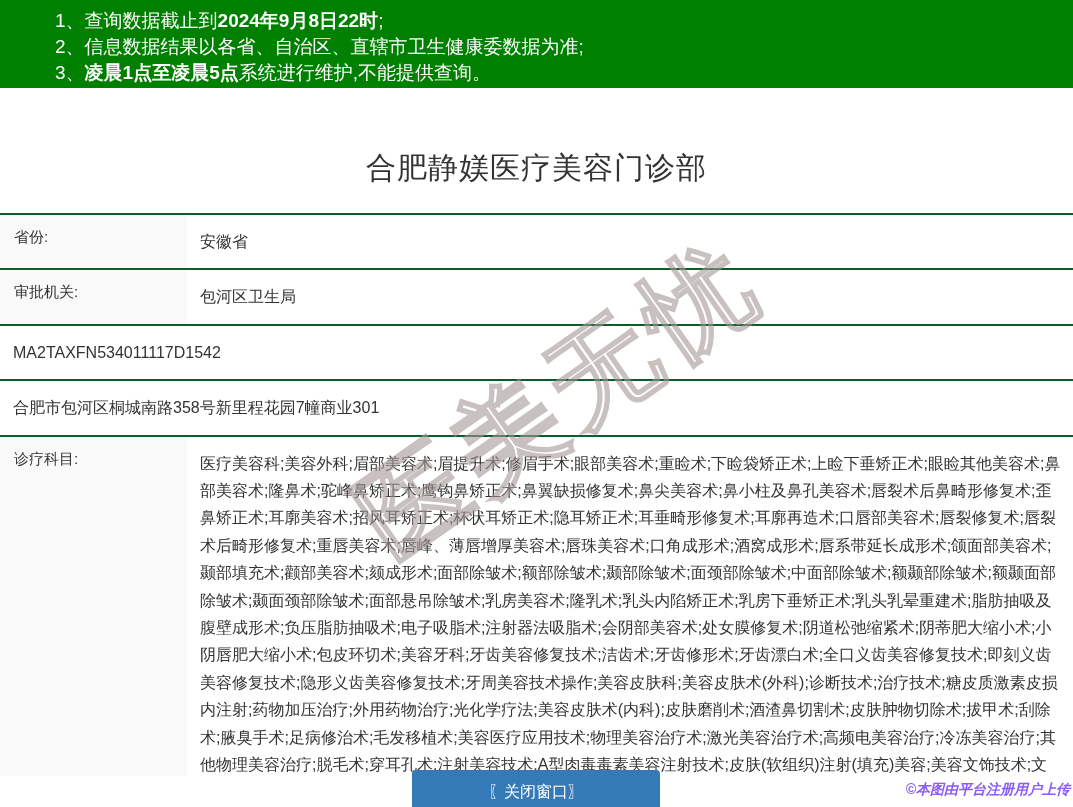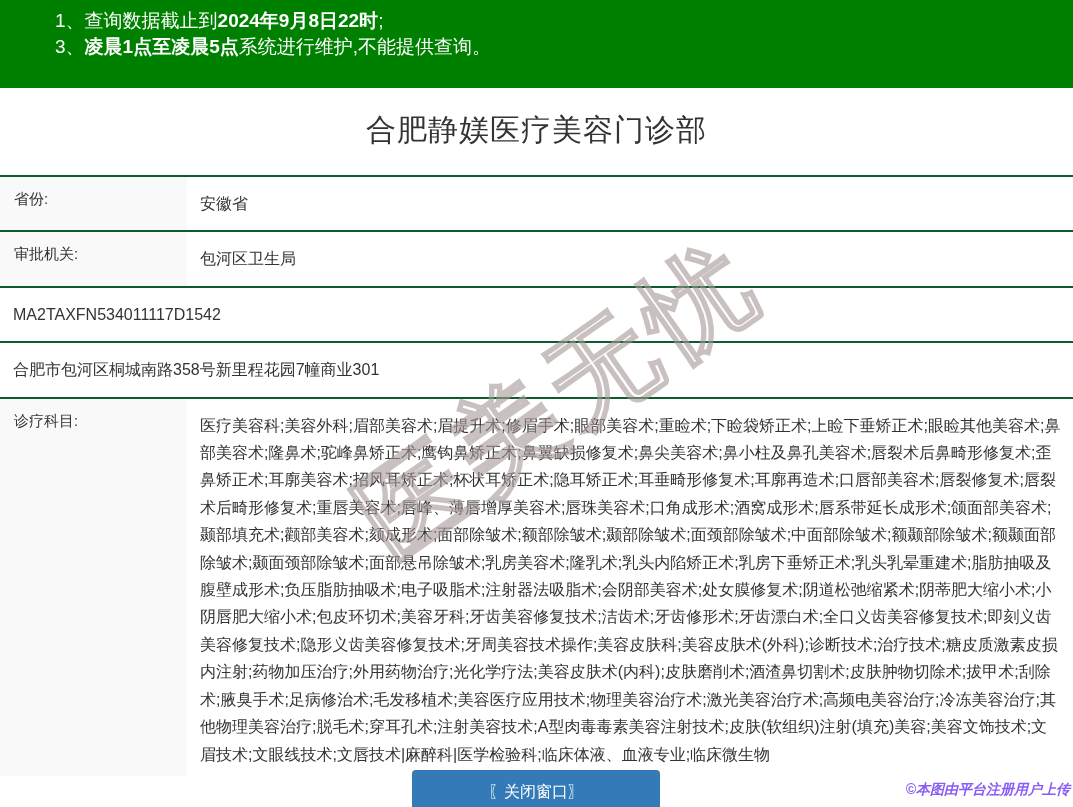--- a/index.html
+++ b/index.html
@@ -23,21 +23,21 @@
     width: 100%;
   }
   .notice-line b { font-weight: bold; }
 
   
   .page-title {
     text-align: center;
     font-size: 30px;
     font-weight: normal;
     color: #333;
-    margin-top: 22px;
+    margin-top: 60px;
     margin-bottom: 24px;
     letter-spacing: 1px;
   }
 
   
   .info-table { width: 100%; }
   .info-row {
     display: flex;
     border-top: 2px solid #0d5c2e;
     min-height: 49px;
@@ -111,20 +111,21 @@
     width: 100%; height: 31px;
     background: #ffffff;
     z-index: 8;
   }
 </style>
 </head>
 <body>
 
 <div class="notice-bar">
   <div class="notice-line"><span>1、</span><span>查询数据截止到</span><b>2024年9月8日22时</b><span>;</span></div>
+  <div class="notice-line"><span>2、</span><span>信息数据结果以各省、自治区、直辖市卫生健康委数据为准;</span><b></b><span></span></div>
   <div class="notice-line"><span>3、</span><span></span><b>凌晨1点至凌晨5点</b><span>系统进行维护,不能提供查询。</span></div>
 </div>
 
 <h1 class="page-title">合肥静媄医疗美容门诊部</h1>
 
 <div class="info-table">
   <div class="info-row">
     <div class="cell-label">省份:</div>
     <div class="cell-value">安徽省</div>
   </div>

